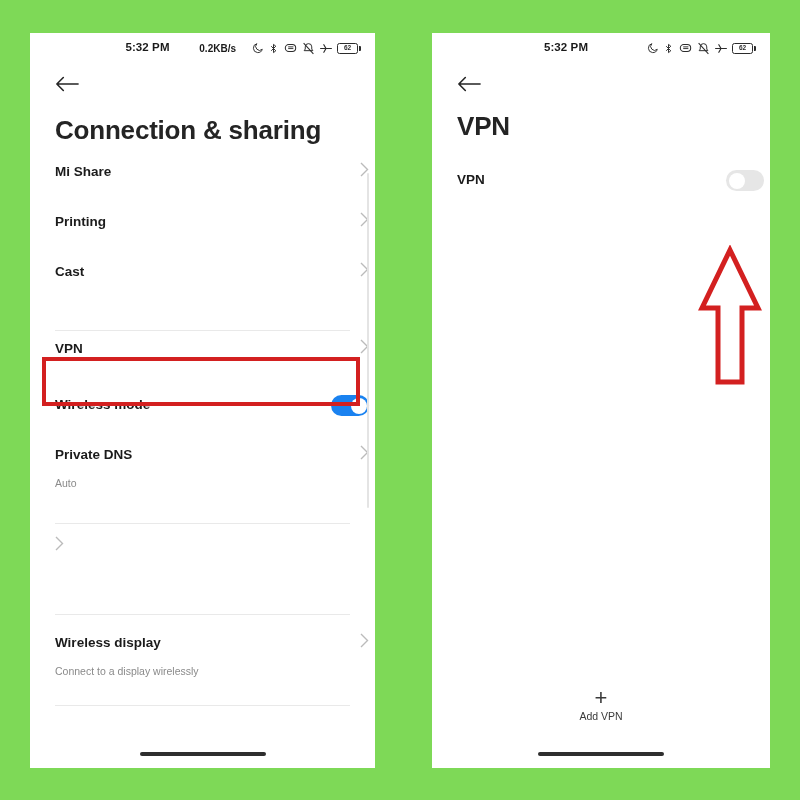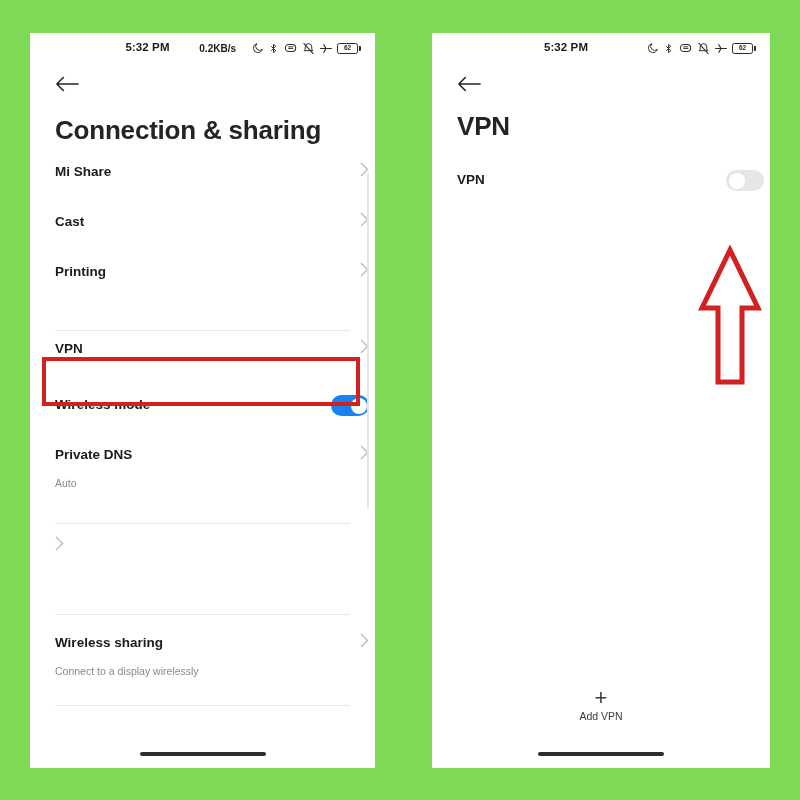--- a/index.html
+++ b/index.html
@@ -230,28 +230,28 @@
     <div class="gap"></div>
 
     <div class="row" style="min-height:50px">
       <span class="row-label-wrap"><span class="row-label">Mi Share</span></span>
       <svg class="chev" width="9" height="15" viewBox="0 0 9 15">
           <path d="M1 1l6.5 6.5L1 14" fill="none" stroke="#6b6b6b" stroke-width="1.4"></path>
         </svg>
     </div>
 
     <div class="row" style="min-height:50px">
+      <span class="row-label-wrap"><span class="row-label">Printing</span></span>
+      <svg class="chev" width="9" height="15" viewBox="0 0 9 15">
+          <path d="M1 1l6.5 6.5L1 14" fill="none" stroke="#6b6b6b" stroke-width="1.4"></path>
+        </svg>
+    </div>
+
+    <div class="row" style="min-height:50px">
       <span class="row-label-wrap"><span class="row-label">Cast</span></span>
-      <svg class="chev" width="9" height="15" viewBox="0 0 9 15">
-          <path d="M1 1l6.5 6.5L1 14" fill="none" stroke="#6b6b6b" stroke-width="1.4"></path>
-        </svg>
-    </div>
-
-    <div class="row" style="min-height:50px">
-      <span class="row-label-wrap"><span class="row-label">Printing</span></span>
       <svg class="chev" width="9" height="15" viewBox="0 0 9 15">
           <path d="M1 1l6.5 6.5L1 14" fill="none" stroke="#6b6b6b" stroke-width="1.4"></path>
         </svg>
     </div>
 
     <div style="height:18px"></div>
     <div class="divider"></div>
     <div style="height:8px"></div>
 
     <div class="row" style="min-height:56px">
@@ -287,21 +287,21 @@
           <path d="M1 1l6.5 6.5L1 14" fill="none" stroke="#6b6b6b" stroke-width="1.4"></path>
         </svg>
     </div>
 
     <div style="height:22px"></div>
     <div class="divider"></div>
     <div style="height:18px"></div>
 
     <div class="row" style="min-height:50px">
       <span class="row-label-wrap">
-        <span class="row-label">Wireless sharing</span>
+        <span class="row-label">Wireless display</span>
         <span class="row-sub" style="display:block">Connect to a display wirelessly</span>
       </span>
       <svg class="chev" width="9" height="15" viewBox="0 0 9 15">
           <path d="M1 1l6.5 6.5L1 14" fill="none" stroke="#6b6b6b" stroke-width="1.4"></path>
         </svg>
     </div>
 
     <div style="height:22px"></div>
     <div class="divider"></div>
   </div>

